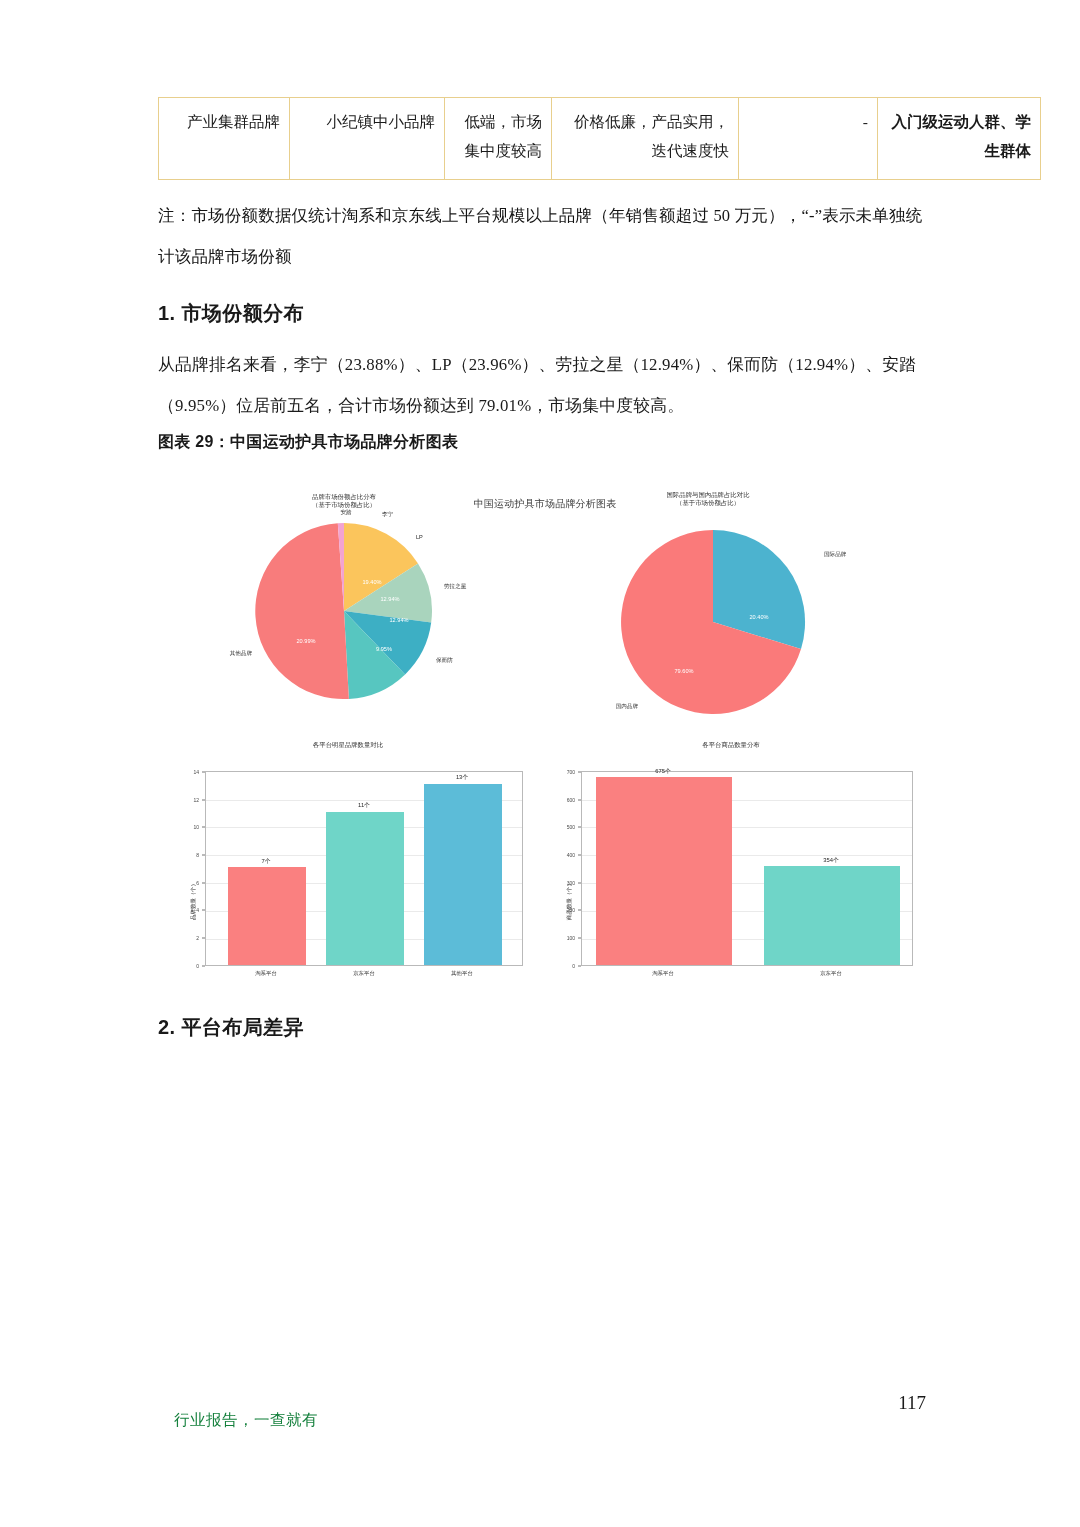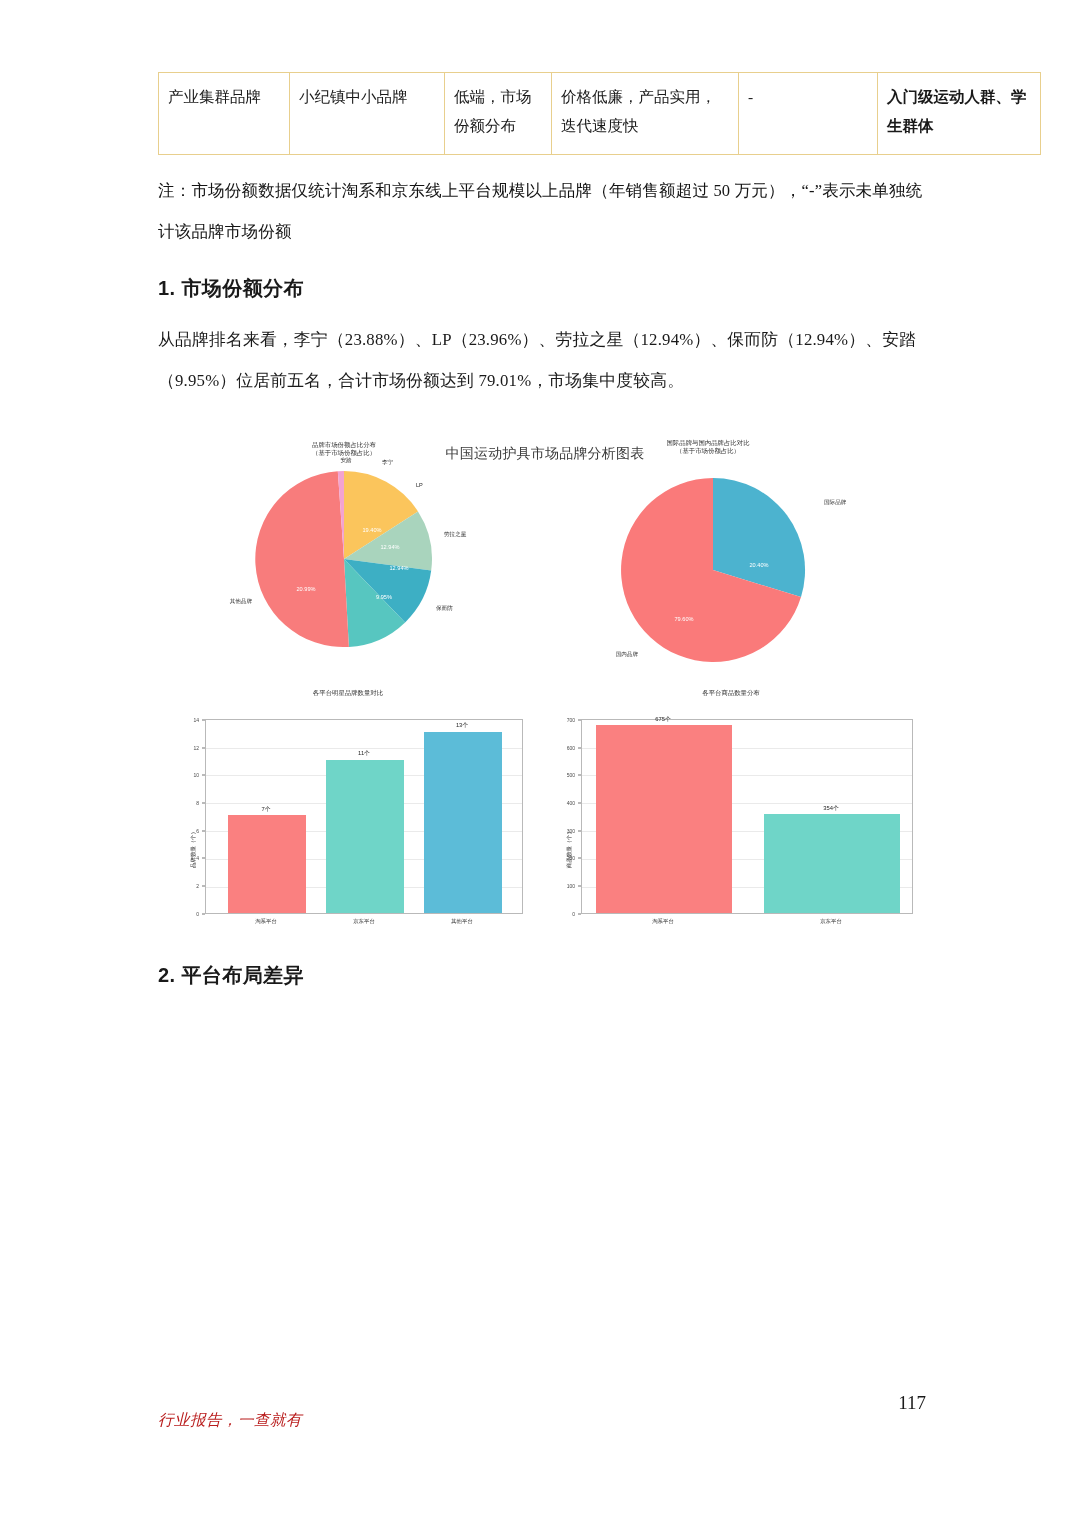--- a/index.html
+++ b/index.html
@@ -26,22 +26,23 @@
     position: absolute;
     left: 158px;
     top: 0;
     width: 768px;
   }
 
   
   table.spec-table {
     border-collapse: collapse;
     width: 768px;
-    margin-top: 72px;
+    margin-top: 97px;
     table-layout: fixed;
+    text-align: right;
   }
   table.spec-table td {
     border: 1px solid #e8cf8d;
     vertical-align: top;
     padding: 10px 9px 14px 9px;
     font-size: 15.5px;
     line-height: 1.85;
     color: #1a1a1a;
     font-family: "Liberation Serif", "DejaVu Serif", serif;
   }
@@ -97,21 +98,21 @@
     width: 768px;
     height: 510px;
     margin-top: 28px;
   }
   .fig-main-title {
     position: absolute;
     left: 262px;
     top: 16px;
     width: 250px;
     text-align: center;
-    font-size: 14px;
+    font-size: 10px;
     color: #3a3a3a;
     font-family: "Liberation Sans", sans-serif;
     letter-spacing: 0.2px;
   }
 
   
   .pie-panel { position: absolute; }
   .pie-title {
     position: absolute;
     top: 0; left: 0;
@@ -215,51 +216,51 @@
   .page-number {
     position: absolute;
     right: 154px;
     top: 1392px;
     font-size: 19px;
     color: #1a1a1a;
     font-family: "Liberation Serif", serif;
   }
   .footer-text {
     position: absolute;
-    left: 158px;
+    left: 174px;
     top: 1410px;
     font-size: 15.5px;
-    color: #b91c1c;
+    color: #15803d;
     letter-spacing: 0.5px;
-    font-style: italic;
   }
 </style>
 </head>
 <body>
 
 <div class="page">
   <div class="content">
 
     <table class="spec-table">
       <tbody>
           <tr>
         <td class="c1">产业集群品牌</td>
         <td class="c2">小纪镇中小品牌</td>
-        <td class="c3">低端，市场份额分布</td>
+        <td class="c3">低端，市场集中度较高</td>
         <td class="c4">价格低廉，产品实用，迭代速度快</td>
         <td class="c5">-</td>
         <td class="c6">入门级运动人群、学生群体</td>
       </tr>
     </tbody>
       </table>
 
     <div class="note">注：市场份额数据仅统计淘系和京东线上平台规模以上品牌（年销售额超过 50 万元），“-”表示未单独统计该品牌市场份额</div>
 
     <h3 class="sub-head">1. 市场份额分布</h3>
     <p class="body tight">从品牌排名来看，李宁（23.88%）、LP（23.96%）、劳拉之星（12.94%）、保而防（12.94%）、安踏（9.95%）位居前五名，合计市场份额达到 79.01%，市场集中度较高。</p>
+    <div class="fig-caption">图表 29：中国运动护具市场品牌分析图表</div>
 
     <div class="figure">
 
       <div class="fig-main-title">中国运动护具市场品牌分析图表</div>
 
       <div class="pie-panel" style="left:36px; top:8px; width:300px; height:245px;">
         <div class="pie-title" style="top:4px;">
           <span>品牌市场份额占比分布</span><br>
           <span>（基于市场份额占比）</span>
         </div>

